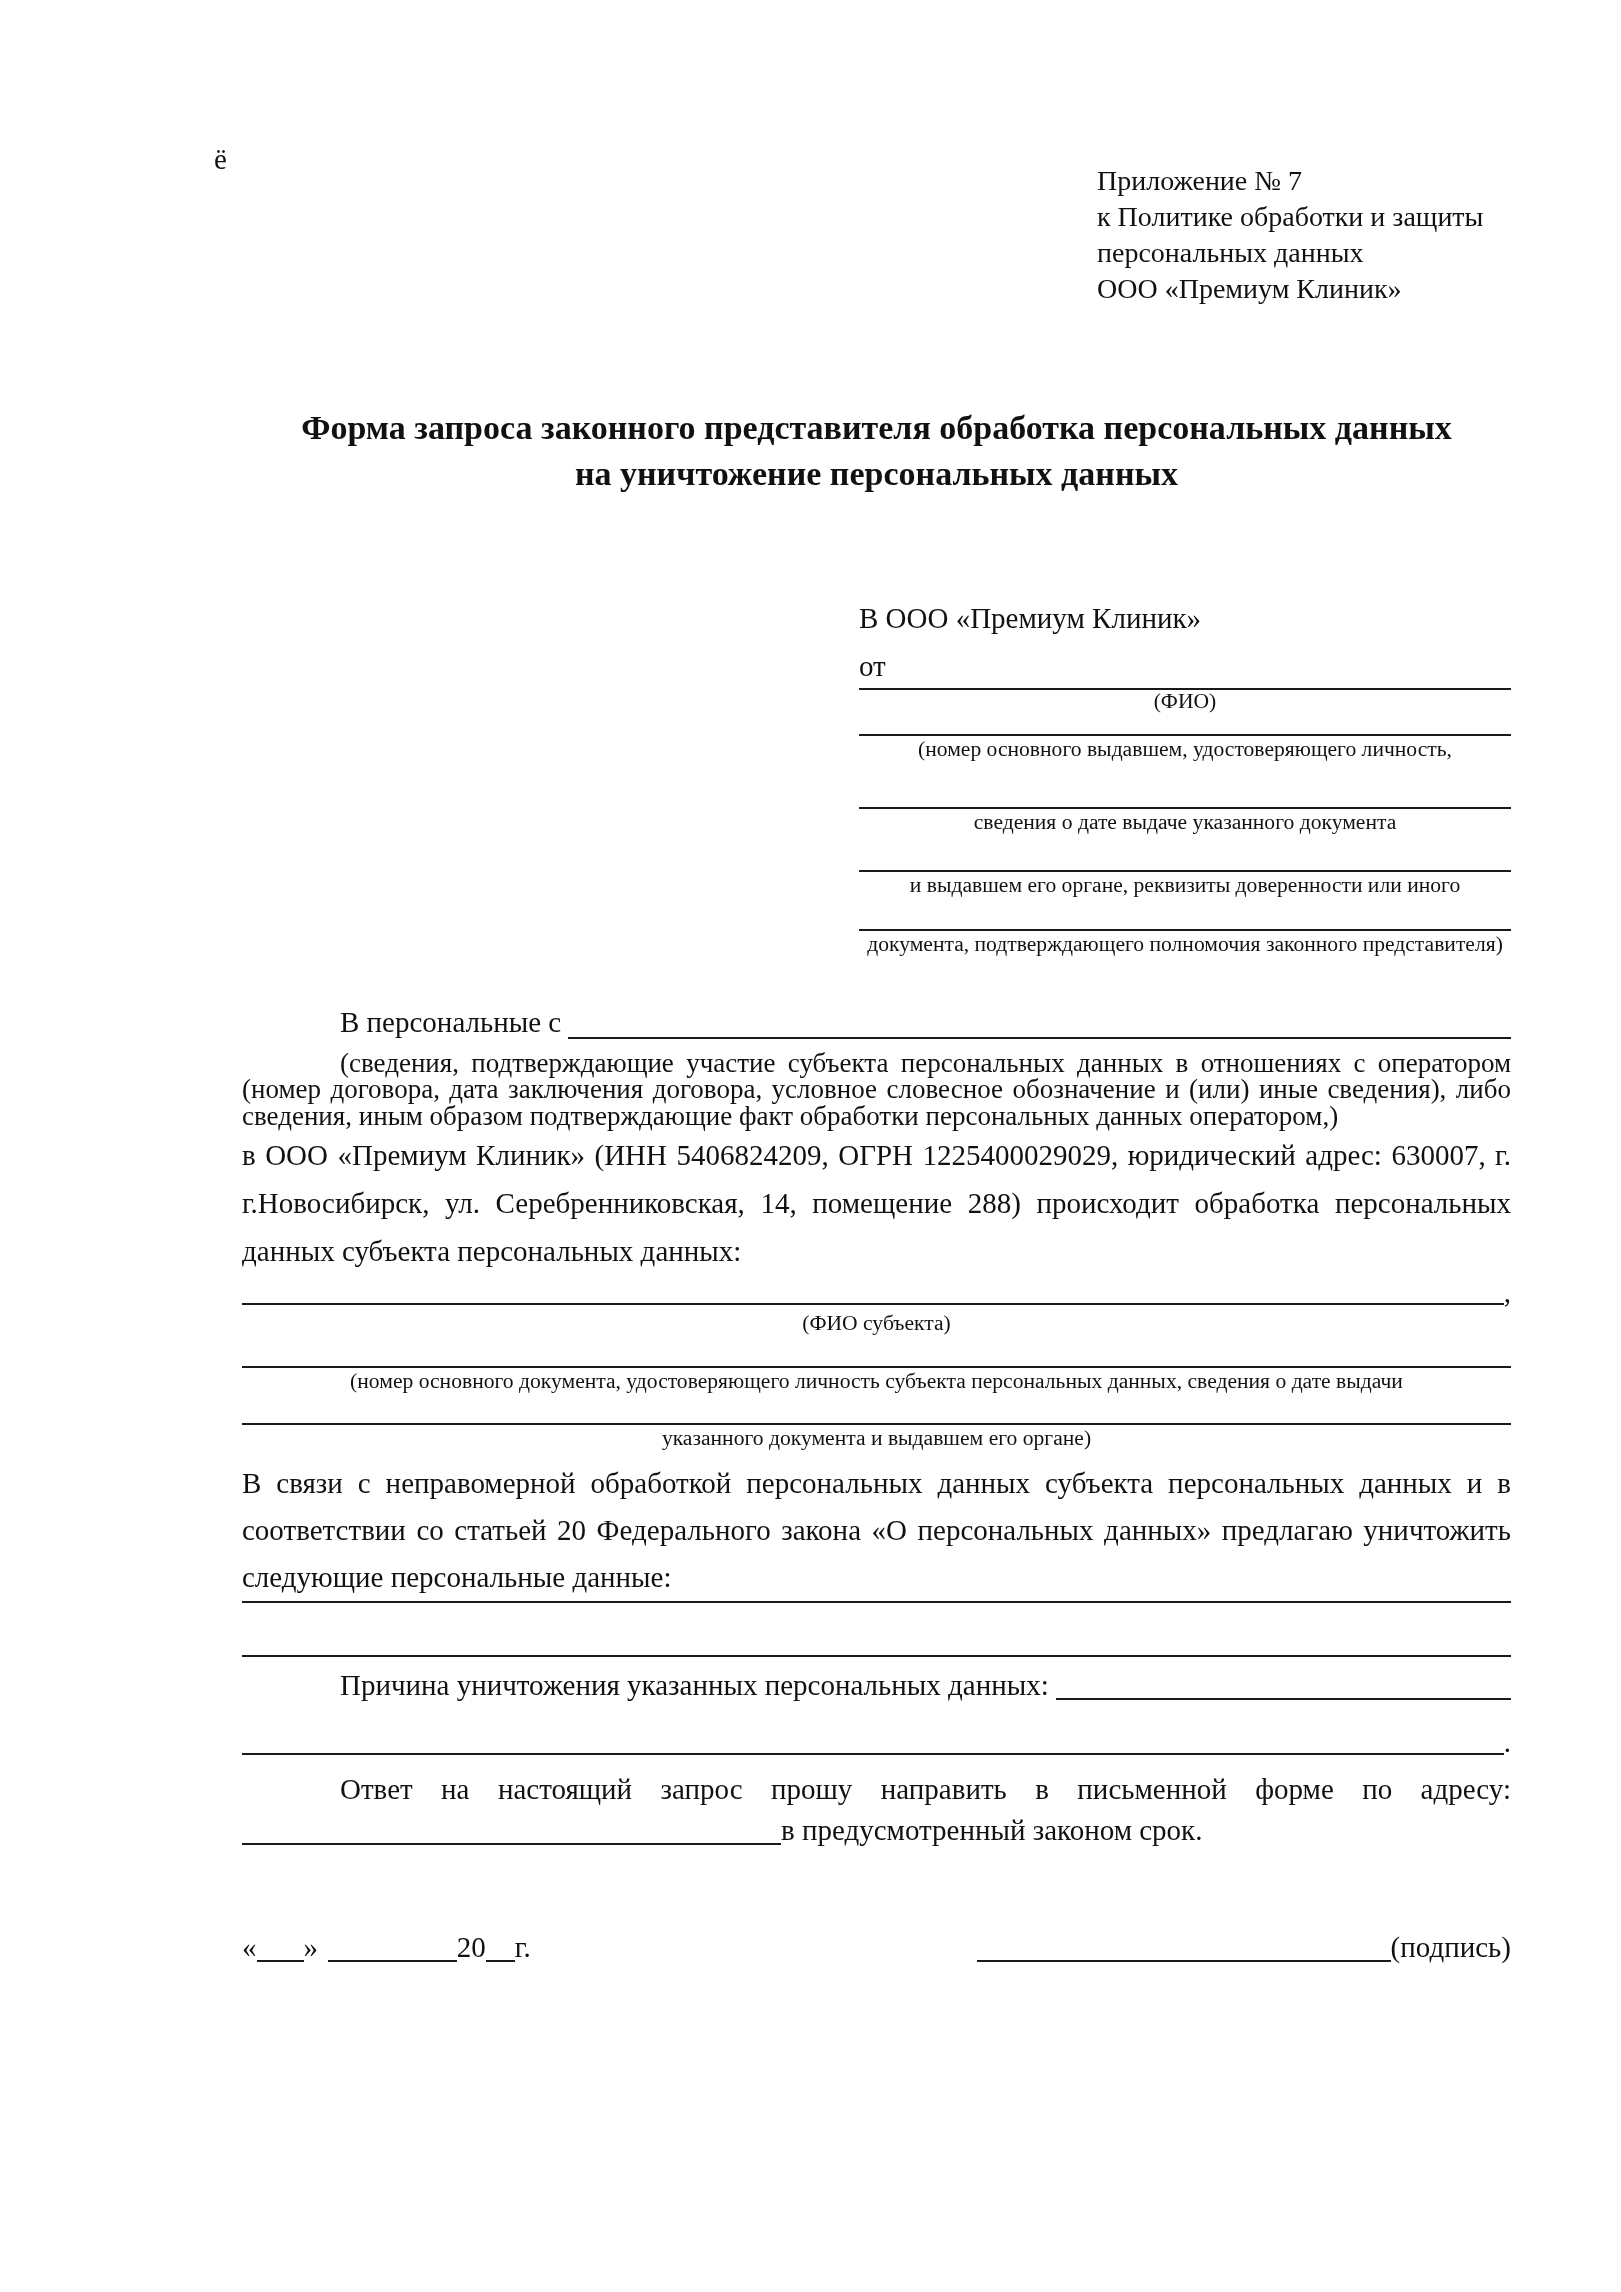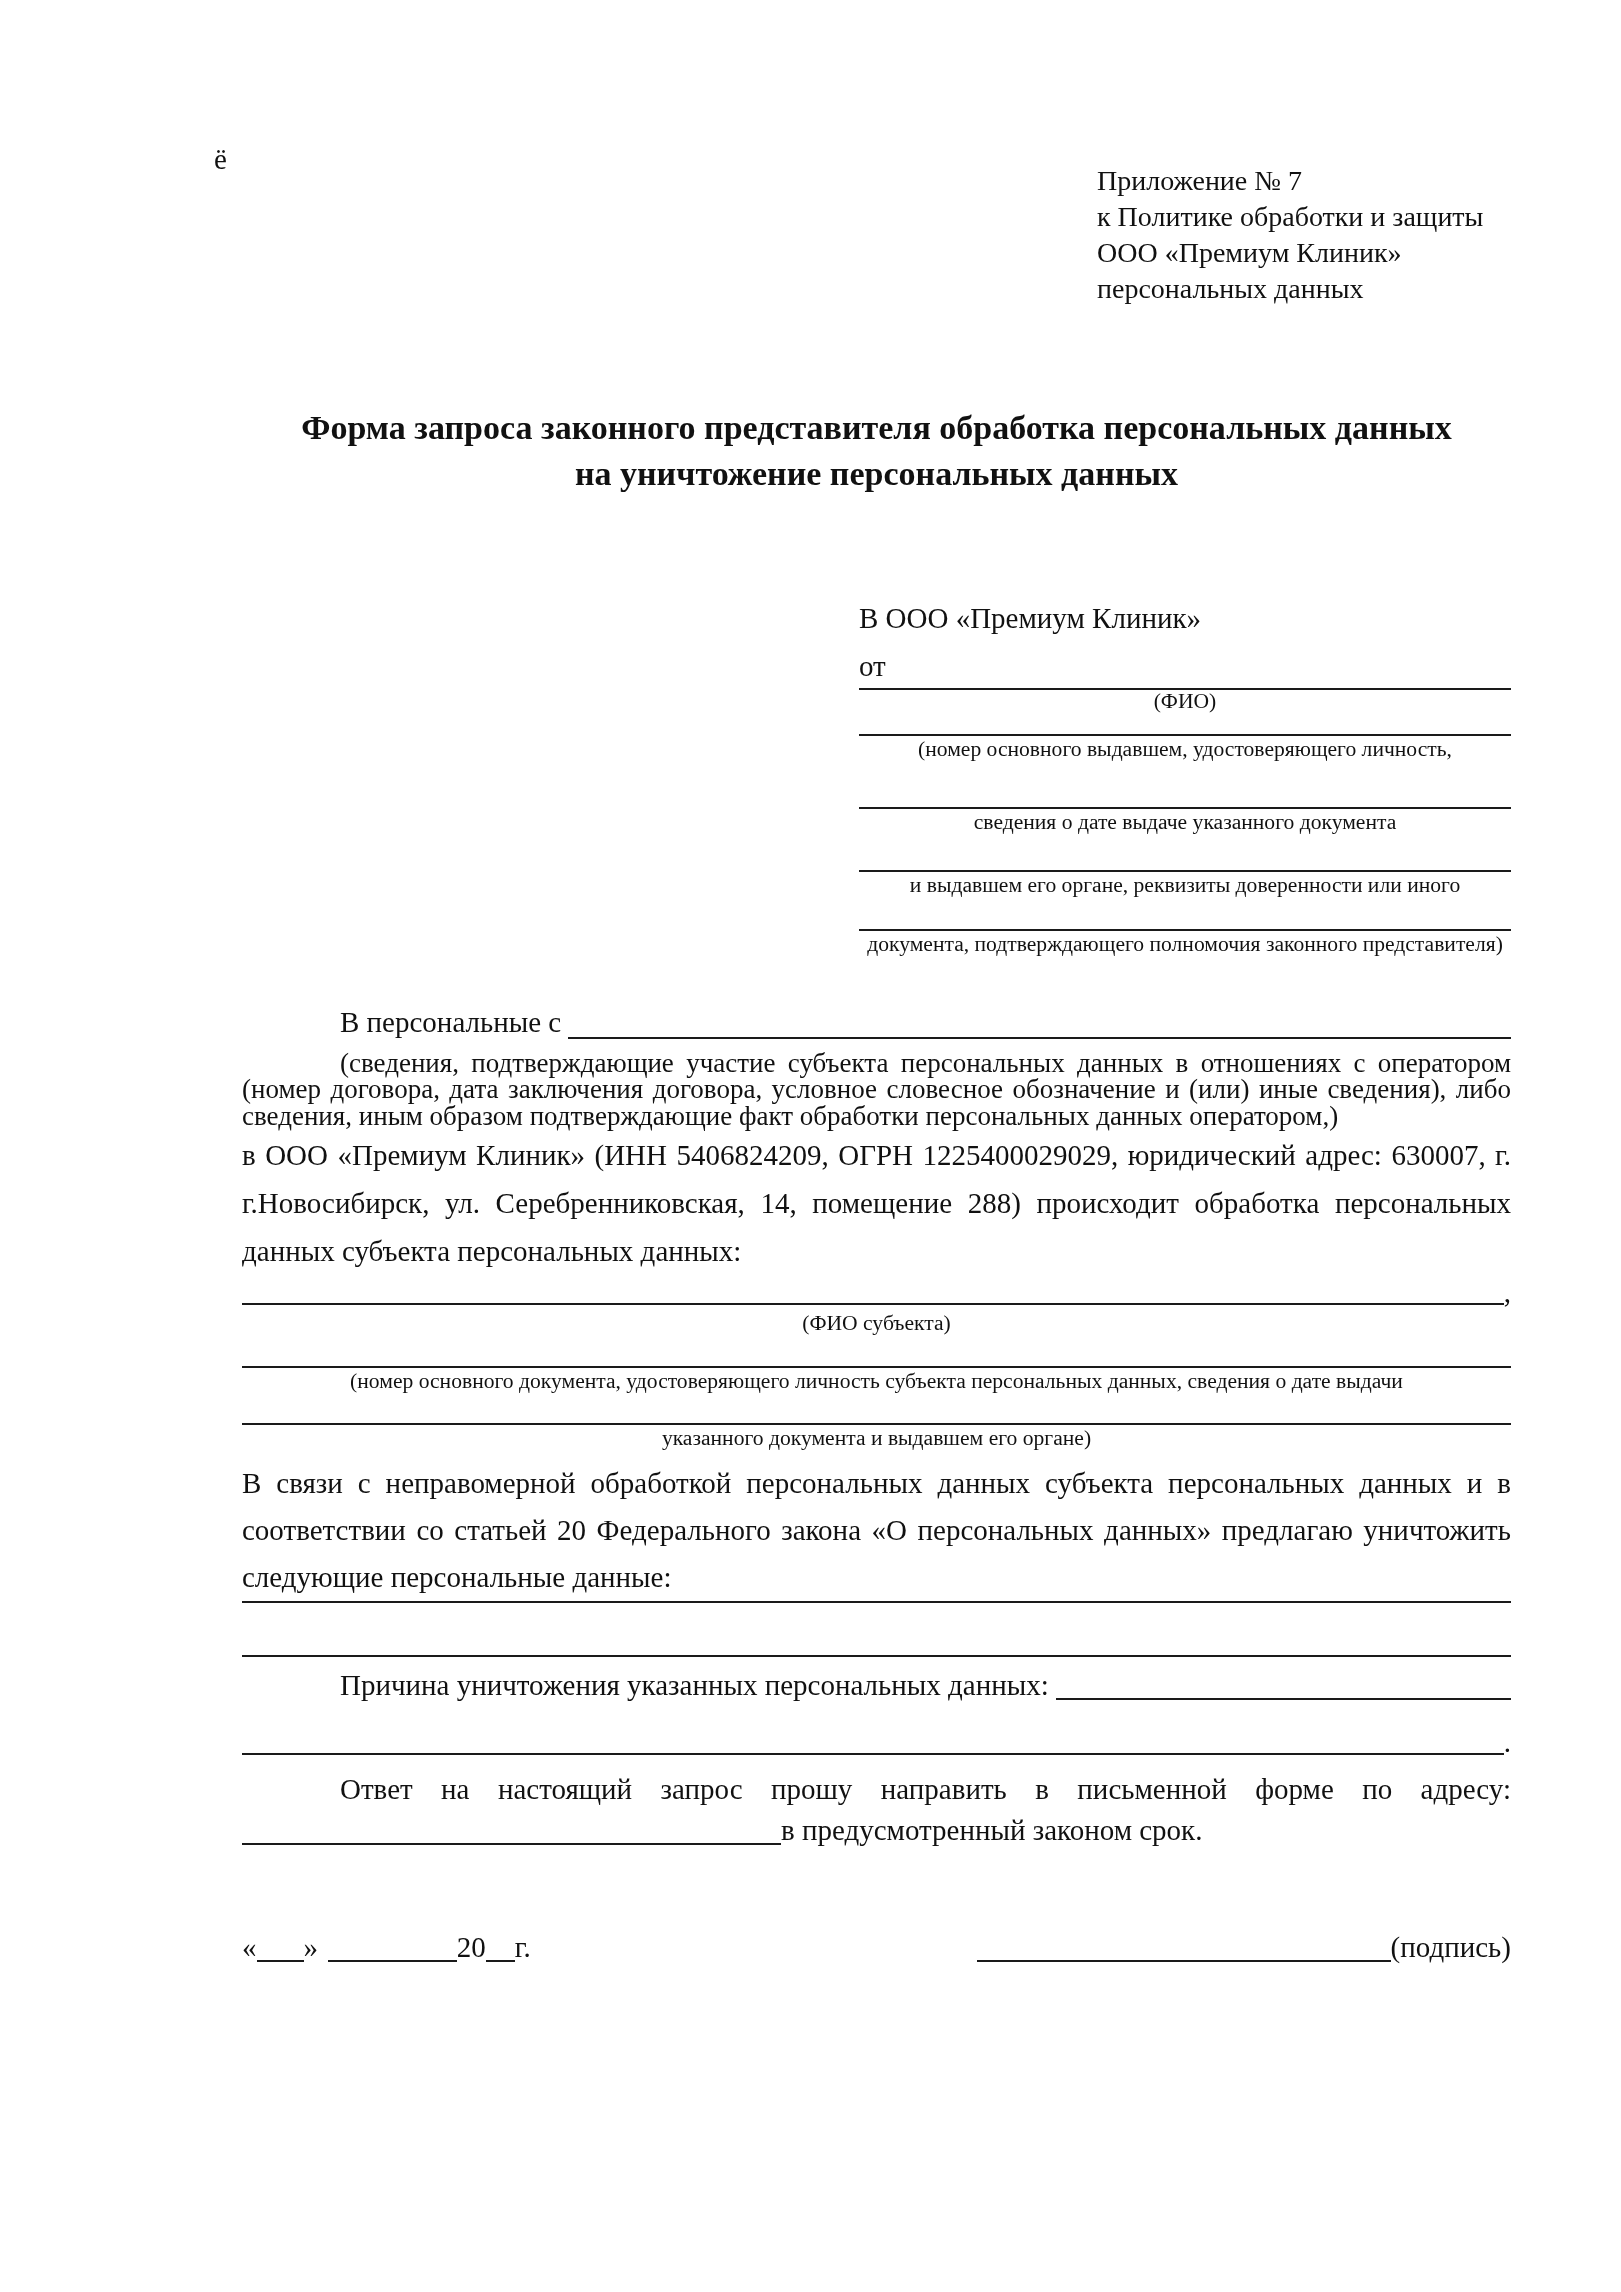--- a/index.html
+++ b/index.html
@@ -163,22 +163,22 @@
 
 <div class="page">
 
   <div class="stray-char">ё</div>
 
   <div class="content">
 
     <div class="appendix">
       <div>Приложение № 7</div>
       <div>к Политике обработки и защиты</div>
+      <div>персональных данных</div>
       <div>ООО «Премиум Клиник»</div>
-      <div>персональных данных</div>
     </div>
 
     <div class="doc-title">
       <div>Форма запроса законного представителя обработка персональных данных</div>
       <div>на уничтожение персональных данных</div>
     </div>
 
     <div class="addressee">
       <div class="to-line">В ООО «Премиум Клиник»</div>
       <div class="from-row">

